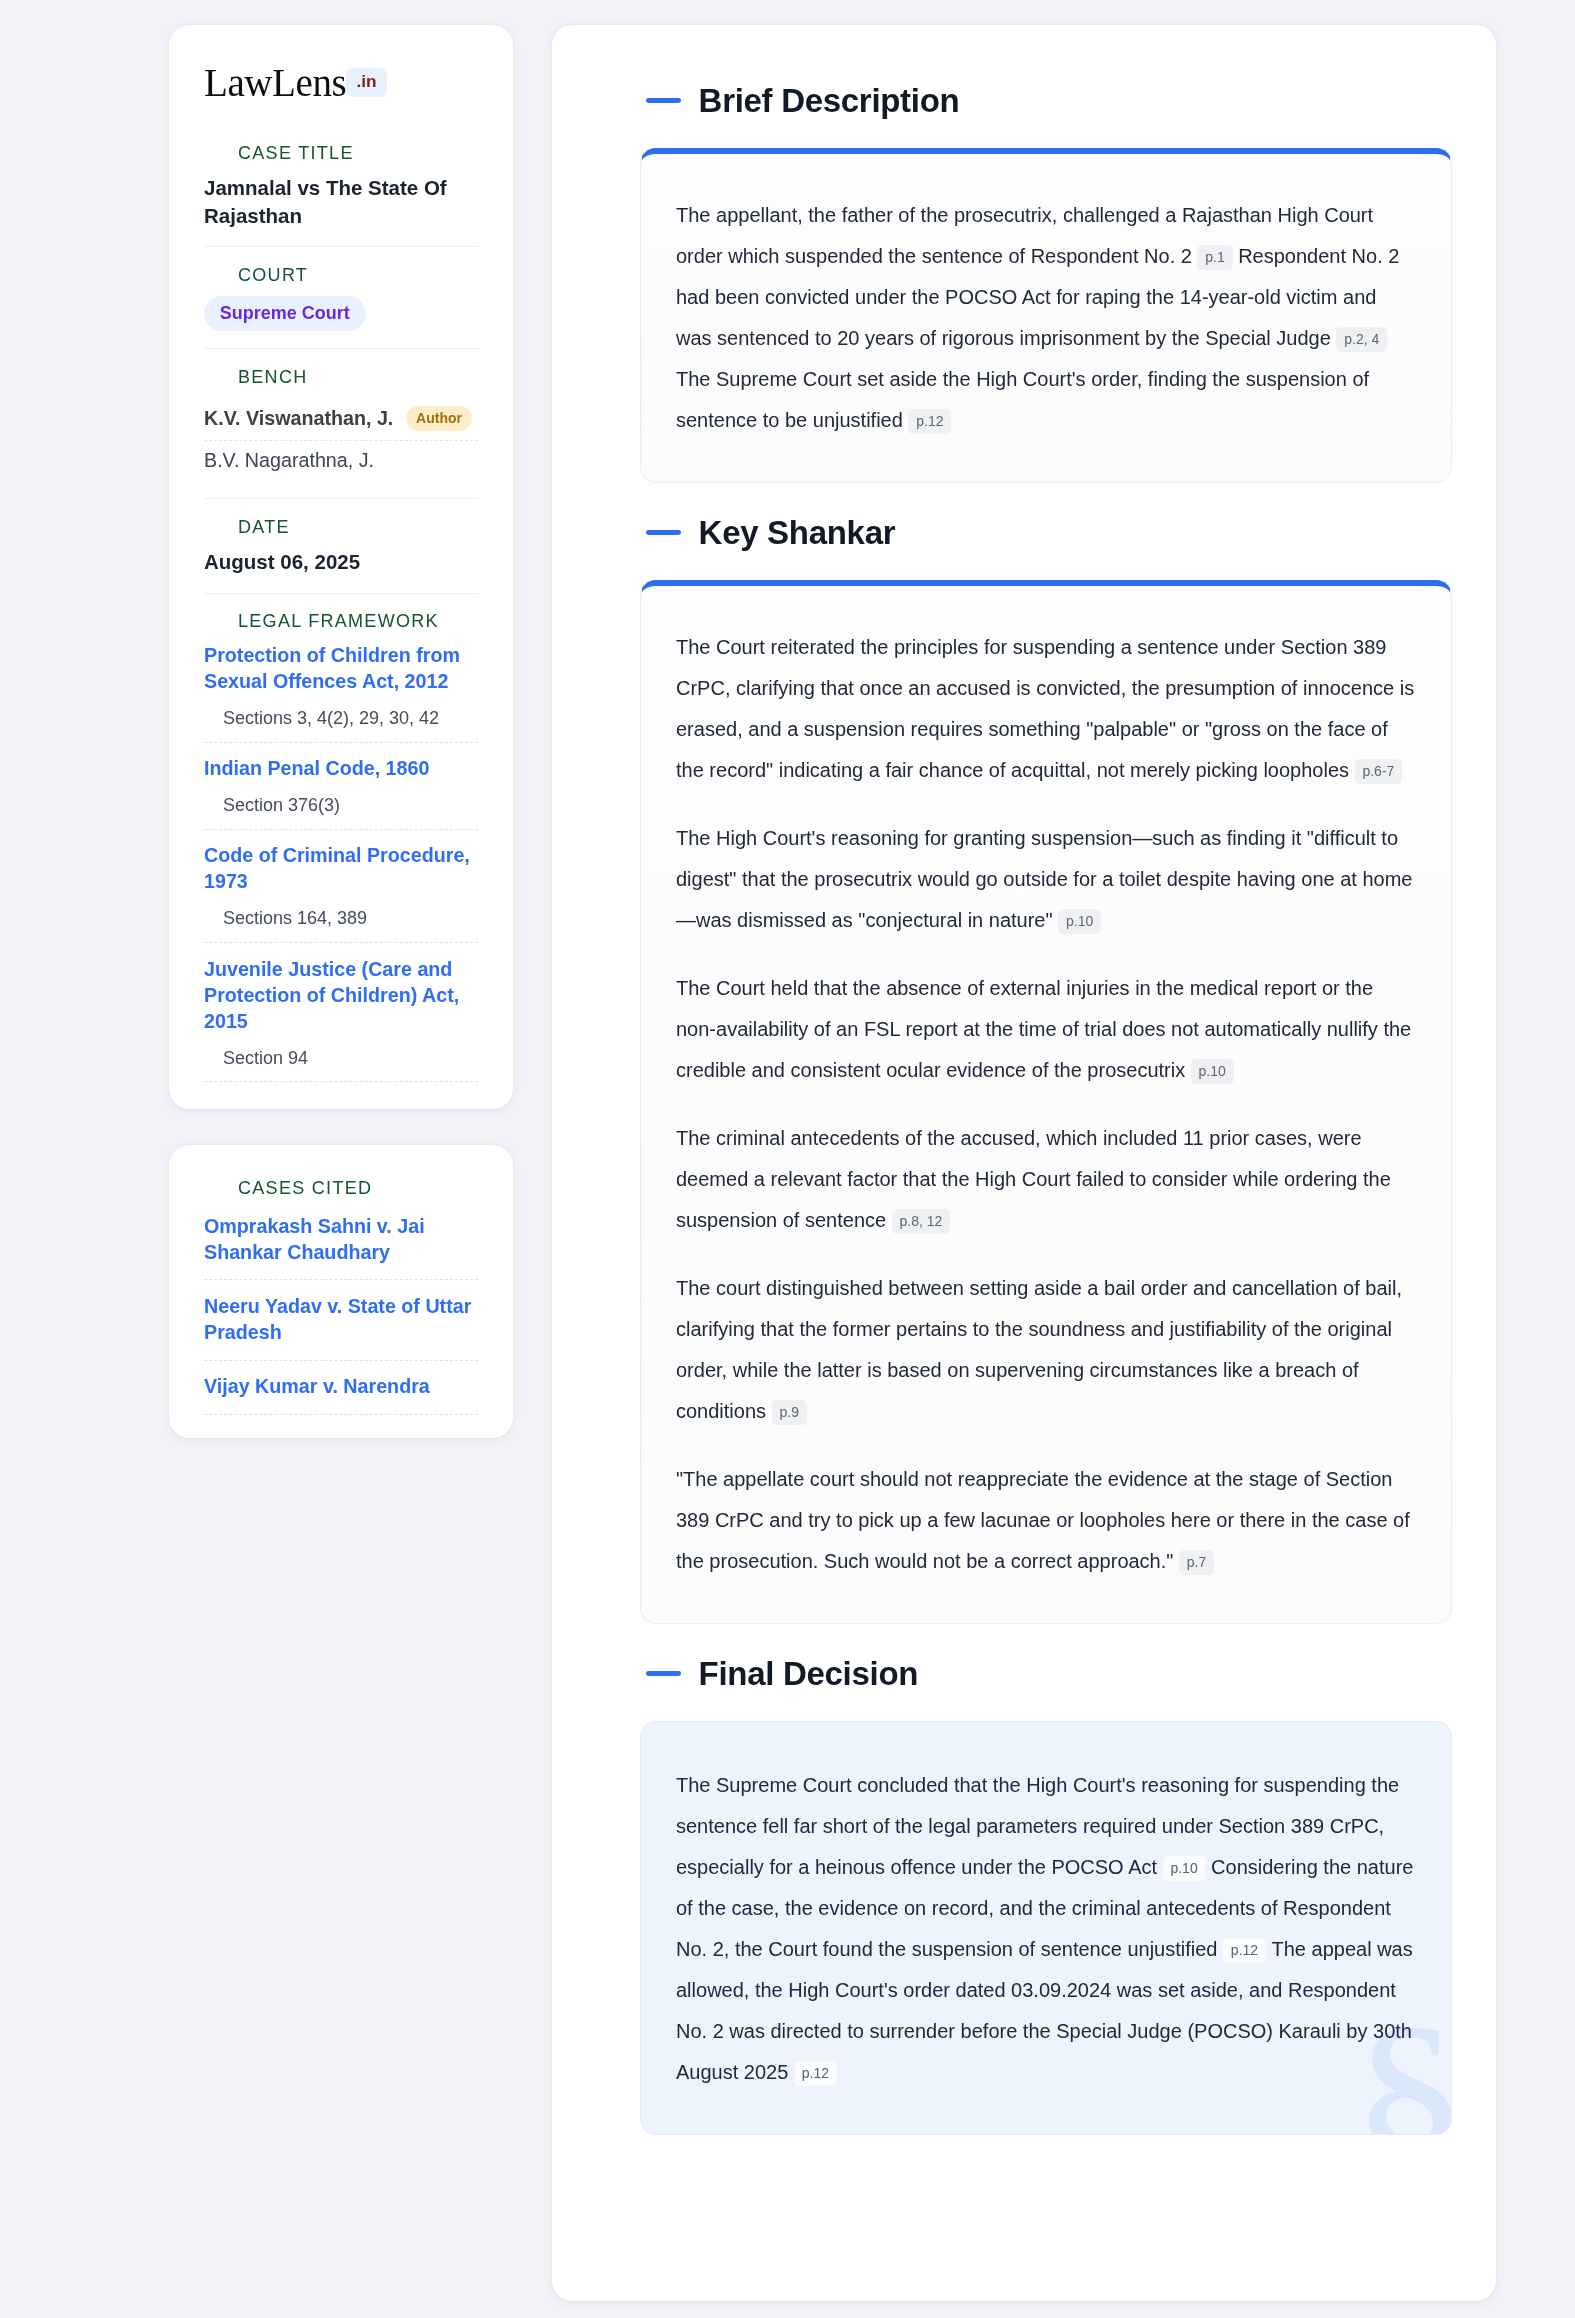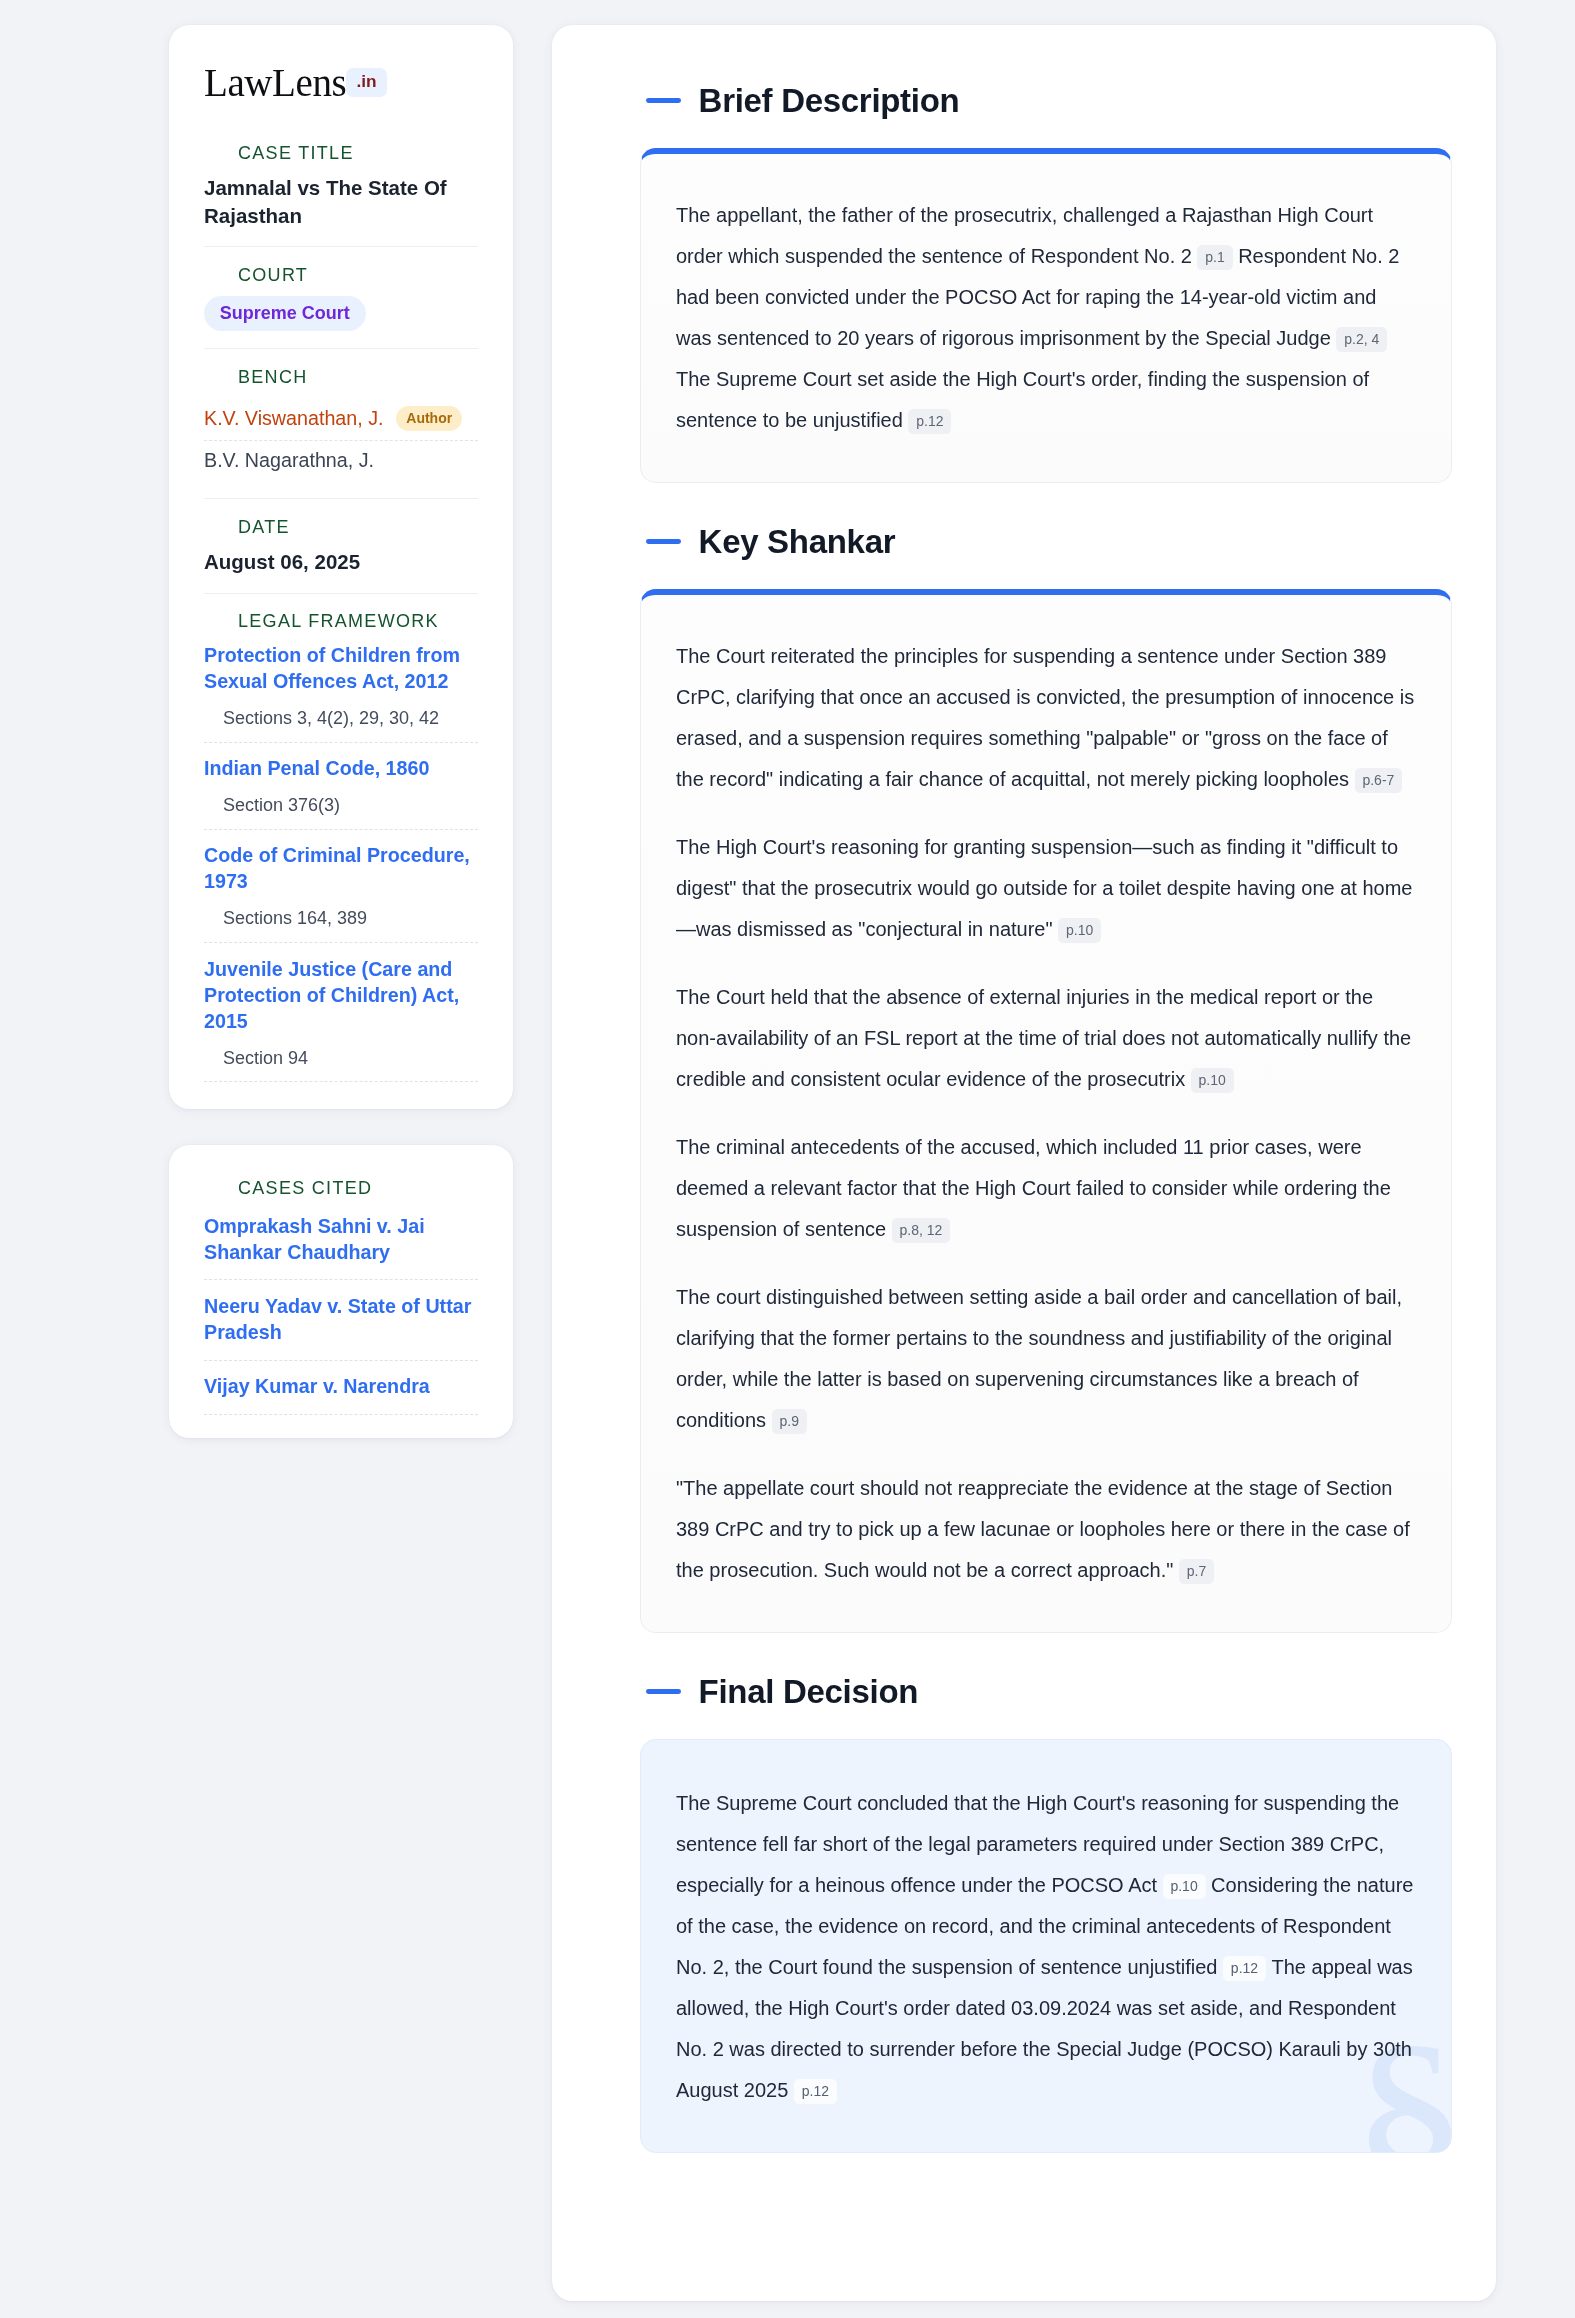--- a/index.html
+++ b/index.html
@@ -38,21 +38,21 @@
   .meta-value { font-size:20.5px; color:#1b2330; font-weight:700; line-height:1.34; }
   .court-pill {
     display:inline-block; background:#eaf1fe; color:#6d28d9;
     font-size:18px; font-weight:700; padding:7px 15.8px; border-radius:787px;
   }
   .judge-row {
     display:flex; align-items:center; gap:12.6px;
     padding:8.7px 0 8.7px 0; border-bottom:0.8px dashed #dfe3ea;
   }
   .judge-row:last-child { border-bottom:none; }
-  .judge-name { font-size:19.7px; color:#c2410c; font-weight:400; }
+  .judge-name { font-size:19.7px; color:#404040; font-weight:700; }
   .judge-name.plain { font-weight:400; color:#3b4455; }
   .author-badge {
     background:#fdeec9; color:#a96a09; font-size:14px; font-weight:700;
     padding:3.2px 10.2px 3.9px 10.2px; border-radius:787px; line-height:1.25;
   }
   .act-name {
     font-size:19.7px; color:#2f6ef0; font-weight:700; line-height:1.32;
     margin-top:12.6px;
   }
   .act-sections {
@@ -63,21 +63,21 @@
   .cases-card { padding:33px 35px 23.6px 35px; margin-top:36px; }
   .case-link {
     font-size:19.7px; color:#2f6ef0; font-weight:700; line-height:1.34;
     padding:12.6px 0 14px 0; border-bottom:0.8px dashed #dde1e9;
   }
   .case-link.firstc { padding-top:3.2px; }
 
   
   .main { flex:1; }
   .main-card { padding:36px 44px 55px 44px; min-height:2276px; }
-  .section { margin-bottom:40px;padding-left:44px; }
+  .section { margin-bottom:31px;padding-left:44px; }
   .section-head { display:flex; align-items:center; gap:17.3px; margin:20.5px 0 28px 6.3px; }
   .dash { width:35px; height:4.7px; border-radius:2.4px; background:#2f6ef0; }
   .section-title { font-size:33px; font-weight:700; color:#121a28; letter-spacing:-0.3px; }
 
   .panel {
     border:0.8px solid #ecedf1; border-radius:15.8px;
     padding:43px 35px 41px 35px;
     background:linear-gradient(180deg,#fdfdfe 0%, #fbfbfc 100%);
   }
   .panel.accent { border-top:6.3px solid #2f6ef0; padding-top:41px; }

